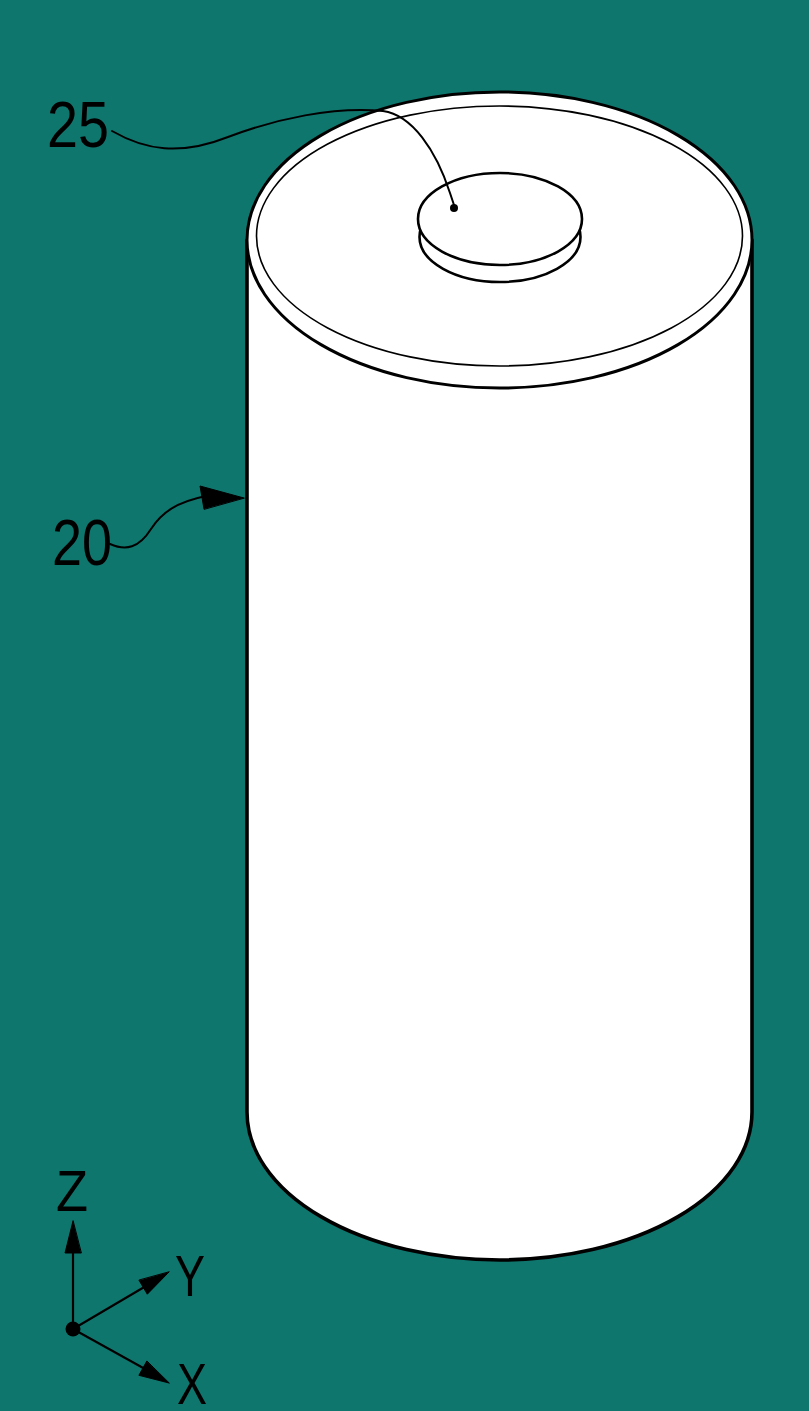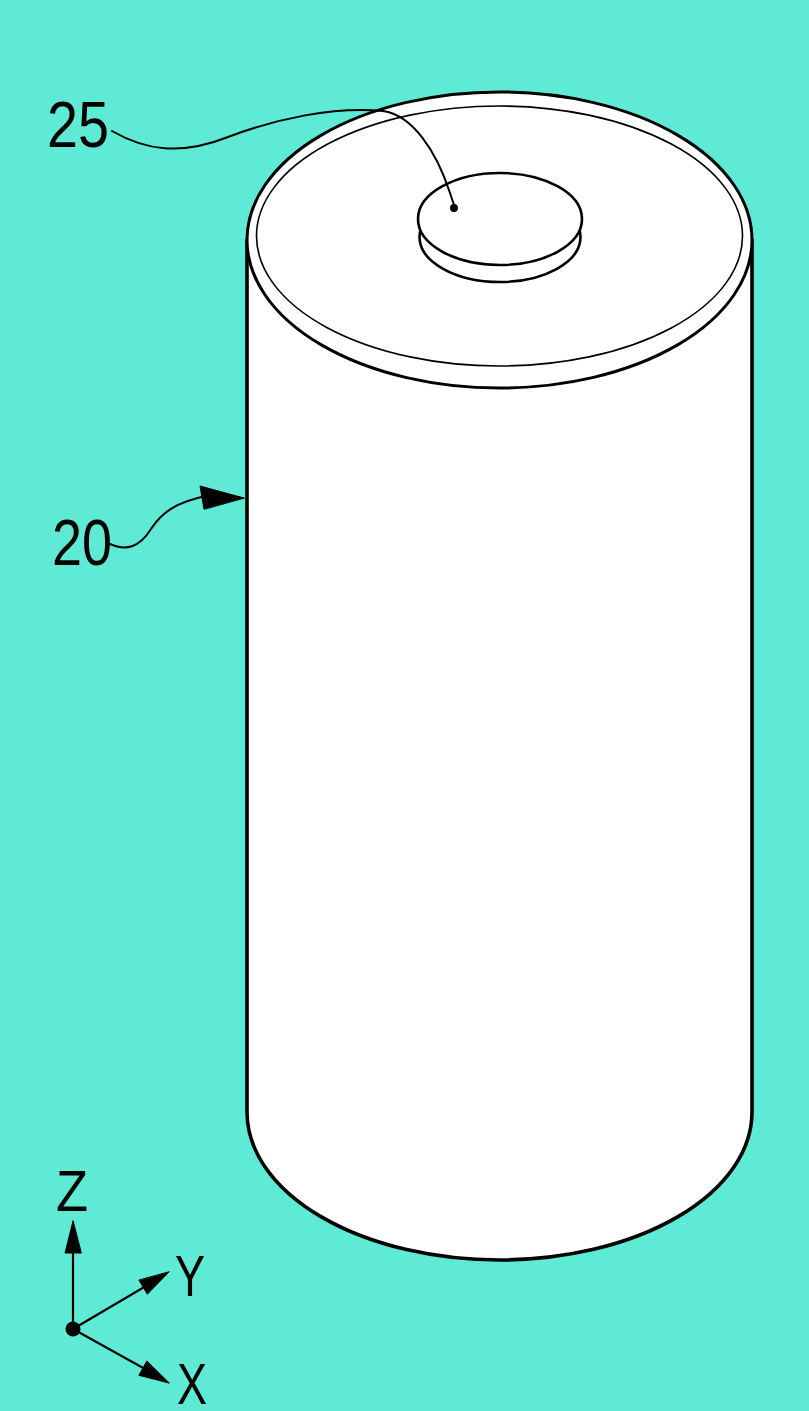--- a/index.html
+++ b/index.html
@@ -4,21 +4,21 @@
 <style>
   html, body {
     margin: 0;
     padding: 0;
     background: #ffffff;
   }
   .figure-page {
     position: relative;
     width: 809px;
     height: 1411px;
-    background: #5eead4;
+    background: #0f766e;
     overflow: hidden;
     font-family: "Liberation Sans", sans-serif;
   }
   svg text {
     font-family: "Liberation Sans", sans-serif;
     fill: #000000;
   }
   .ref-num {
     font-size: 64px;
   }

